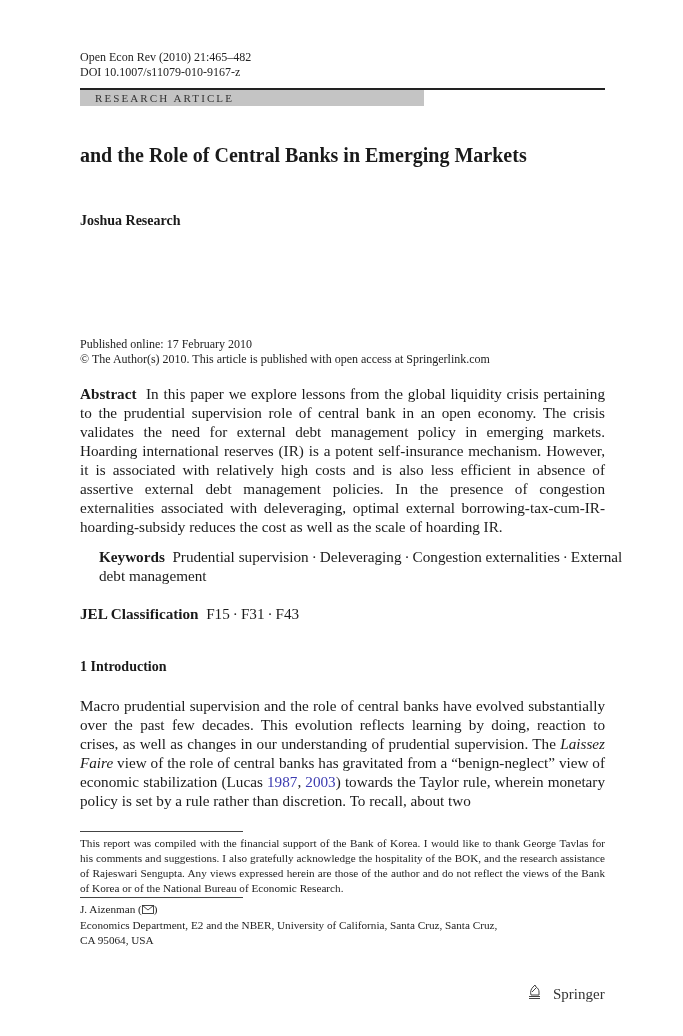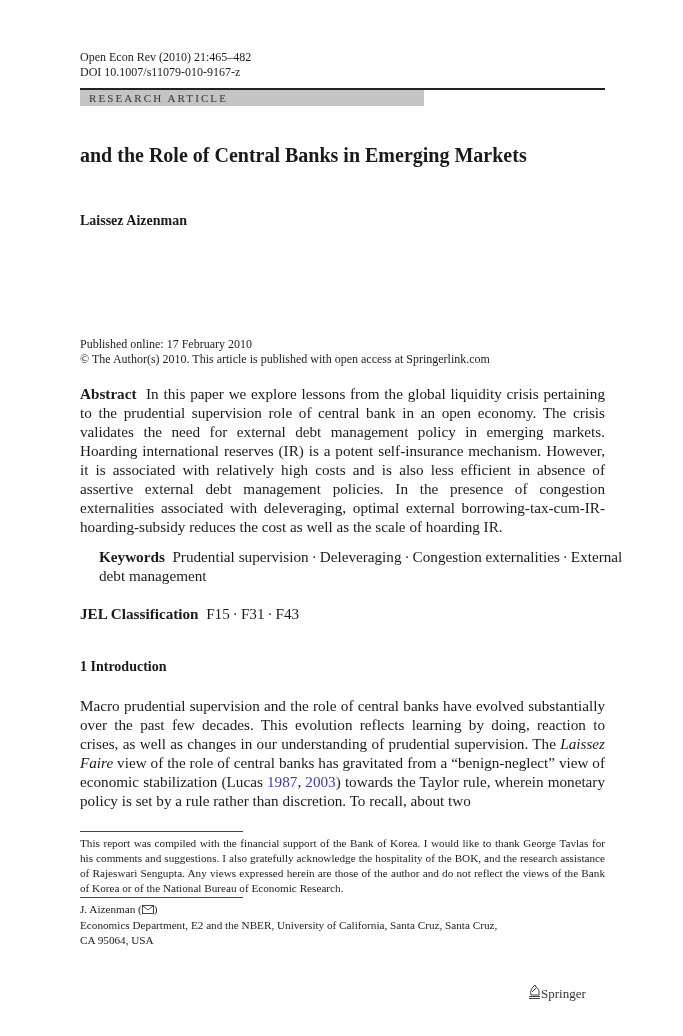--- a/index.html
+++ b/index.html
@@ -7,21 +7,21 @@
       width: 683px; height: 1036px; position: relative; overflow: hidden;
       font-family: "Liberation Serif", "DejaVu Serif", serif; color: #1a1a1a;
     }
     .abs { position: absolute; }
     .journal-line { left: 80px; font-size: 12px; line-height: 15px; color: #222; }
     #journal-ref { top: 50px; }
     #doi { top: 65px; }
     .top-rule { left: 80px; top: 88px; width: 525px; height: 2px; background: #222; }
     .article-type {
       left: 80px; top: 90px; width: 344px; height: 16px; background: #c4c4c4;
-      font-size: 11px; letter-spacing: 2.1px; line-height: 16px; padding-left: 9px; box-sizing: border-box; color: #333;
+      font-size: 11px; letter-spacing: 2.1px; line-height: 16px; padding-left: 15px; box-sizing: border-box; color: #333;
     }
     .title {
       left: 80px; top: 143px; width: 540px; font-size: 20px; font-weight: bold; line-height: 25px; color: #1a1a1a;
     }
     .author { left: 80px; top: 213px; font-size: 14px; font-weight: bold; }
     .pub { left: 80px; font-size: 12px; line-height: 15px; color: #222; margin-top: 20px; }
     #pub-online { top: 317px; }
     #copyright { top: 332px; }
     .body-text {
       left: 80px; width: 525px; font-size: 15.2px; line-height: 19px; text-align: justify; color: #1a1a1a;
@@ -34,37 +34,37 @@
     .label-bold { font-weight: bold; }
     .cite { color: #3a3ab0; }
     .fn-rule { left: 80px; width: 163px; height: 1px; background: #444; }
     #fn-rule-1 { top: 831px; }
     #fn-rule-2 { top: 897px; }
     .footnote {
       left: 80px; top: 836px; width: 525px; font-size: 11.2px; line-height: 15px; text-align: justify; color: #222;
     }
     .affil { left: 80px; top: 902px; width: 525px; font-size: 11.2px; line-height: 15px; color: #222; }
     .affil div { white-space: nowrap; }
-    .springer { left: 527px; top: 984px; font-size: 13px; color: #333; display: flex; align-items: center; gap: 0; }
+    .springer { left: 527px; top: 984px; font-size: 15px; color: #333; display: flex; align-items: center; gap: 12px; }
     .springer svg { width: 14px; height: 16px; }
     .kw-sep { padding: 0 3px; }
   </style>
 </head>
 <body>
 
 <div class="abs journal-line" id="journal-ref">Open Econ Rev (2010) 21:465–482</div>
 <div class="abs journal-line" id="doi">DOI 10.1007/s11079-010-9167-z</div>
 <div class="abs top-rule"></div>
 <div class="abs article-type">RESEARCH ARTICLE</div>
 
 <div class="abs title">
   <div>and the Role of Central Banks in Emerging Markets</div>
 </div>
 
-<div class="abs author">Laissez Aizenman</div>
+<div class="abs author">Joshua Research</div>
 
 <div class="abs pub" id="pub-online">Published online: 17 February 2010</div>
 <div class="abs pub" id="copyright"><span>©</span><span> The Author(s) 2010. This article is published with open access at Springerlink.com</span></div>
 
 <div class="abs body-text abstract"><span class="label-bold">Abstract</span>&nbsp; <span>In this paper we explore lessons from the global liquidity crisis pertaining to the prudential supervision role of central bank in an open economy. The crisis validates the need for external debt management policy in emerging markets. Hoarding international reserves (IR) is a potent self-insurance mechanism. However, it is associated with relatively high costs and is also less efficient in absence of assertive external debt management policies. In the presence of congestion externalities associated with deleveraging, optimal external borrowing-tax-cum-IR-hoarding-subsidy reduces the cost as well as the scale of hoarding IR.</span></div>
 
 <div class="abs body-text keywords" style="text-align:left;"><span class="label-bold">Keywords</span>&nbsp; <span>Prudential supervision</span><span class="kw-sep">·</span><span>Deleveraging</span><span class="kw-sep">·</span><span>Congestion externalities</span><span class="kw-sep">·</span><span>External debt management</span></div>
 
 <div class="abs body-text jel" style="text-align:left;"><span class="label-bold">JEL Classification</span>&nbsp; <span>F15</span><span class="kw-sep">·</span><span>F31</span><span class="kw-sep">·</span><span>F43</span></div>
 

